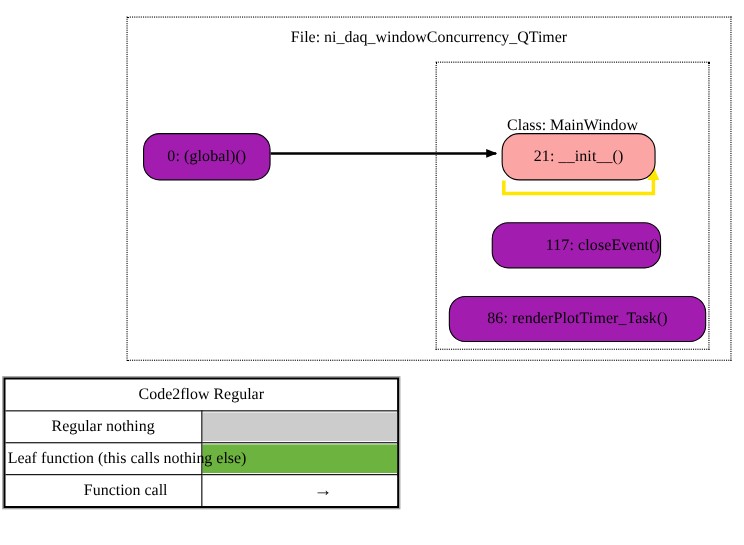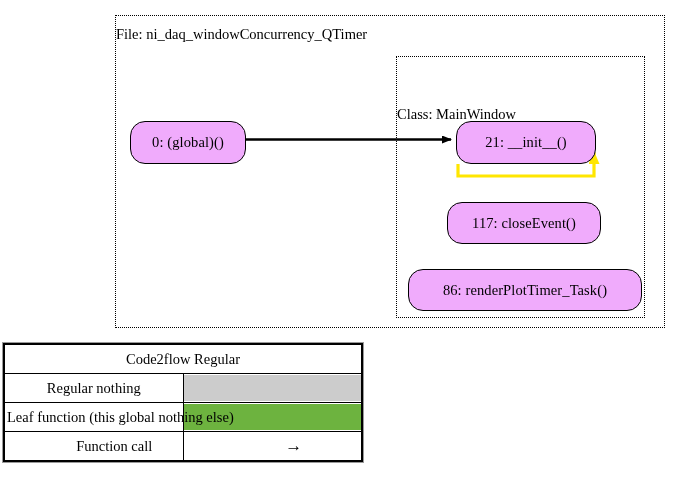--- a/index.html
+++ b/index.html
@@ -17,20 +17,21 @@
     position:absolute;
     border:1px dotted #000000;
     box-sizing:border-box;
   }
   #file-cluster{left:115px;top:15px;width:550px;height:313px;}
   #class-cluster{left:396px;top:56px;width:249px;height:262px;}
 
   .cluster-label{
     position:absolute;
     left:0;right:0;
+    text-align:center;
     font-size:14.5px;
     color:#000;
     white-space:nowrap;
   }
   #file-cluster .cluster-label{top:10px;}
   #class-cluster .cluster-label{top:9px;margin-top:40px;}
 
   
   .node{
     position:absolute;
@@ -38,26 +39,26 @@
     border:1.6px solid #000000;
     border-radius:15px;
     display:flex;
     align-items:center;
     justify-content:center;
     font-size:14.5px;
     color:#000000;
     white-space:nowrap;
     letter-spacing:0.1px;
   }
-  .node.trunk{background:#f0abfc;}
-  .node.regular{background:#f0abfc;}
+  .node.trunk{background:#a21caf;}
+  .node.regular{background:#fca5a5;border-radius:16px;}
 
   #node-global{left:130px;top:121px;width:116px;height:43px;}
   #node-init{left:456px;top:121px;width:140px;height:43px;}
-  #node-closeevent{left:447px;top:202px;width:154px;height:42px;}
+  #node-closeevent{left:447px;top:202px;width:154px;height:42px;justify-content:flex-end;}
   #node-render{left:408px;top:269px;width:234px;height:42px;}
 
   
   .edge-svg{position:absolute;left:0;top:0;width:676px;height:495px;overflow:visible;pointer-events:none;}
 
   
   #legend{
     position:absolute;
     left:3px;top:343px;
     width:360px;
@@ -140,21 +141,21 @@
         <tr>
           <td class="title" colspan="2">Code2flow Regular</td>
         </tr>
         <tr>
           <td class="label">Regular nothing</td>
           <td class="swatch">
             <span class="sw sw-regular"></span>
           </td>
         </tr>
         <tr>
-          <td class="label">Leaf function (this global nothing else)</td>
+          <td class="label">Leaf function (this calls nothing else)</td>
           <td class="swatch">
             <span class="sw sw-leaf"></span>
           </td>
         </tr>
         <tr>
           <td class="label">Function call</td>
           <td class="swatch">
             <span class="sw sw-arrow">→</span>
           </td>
         </tr>

